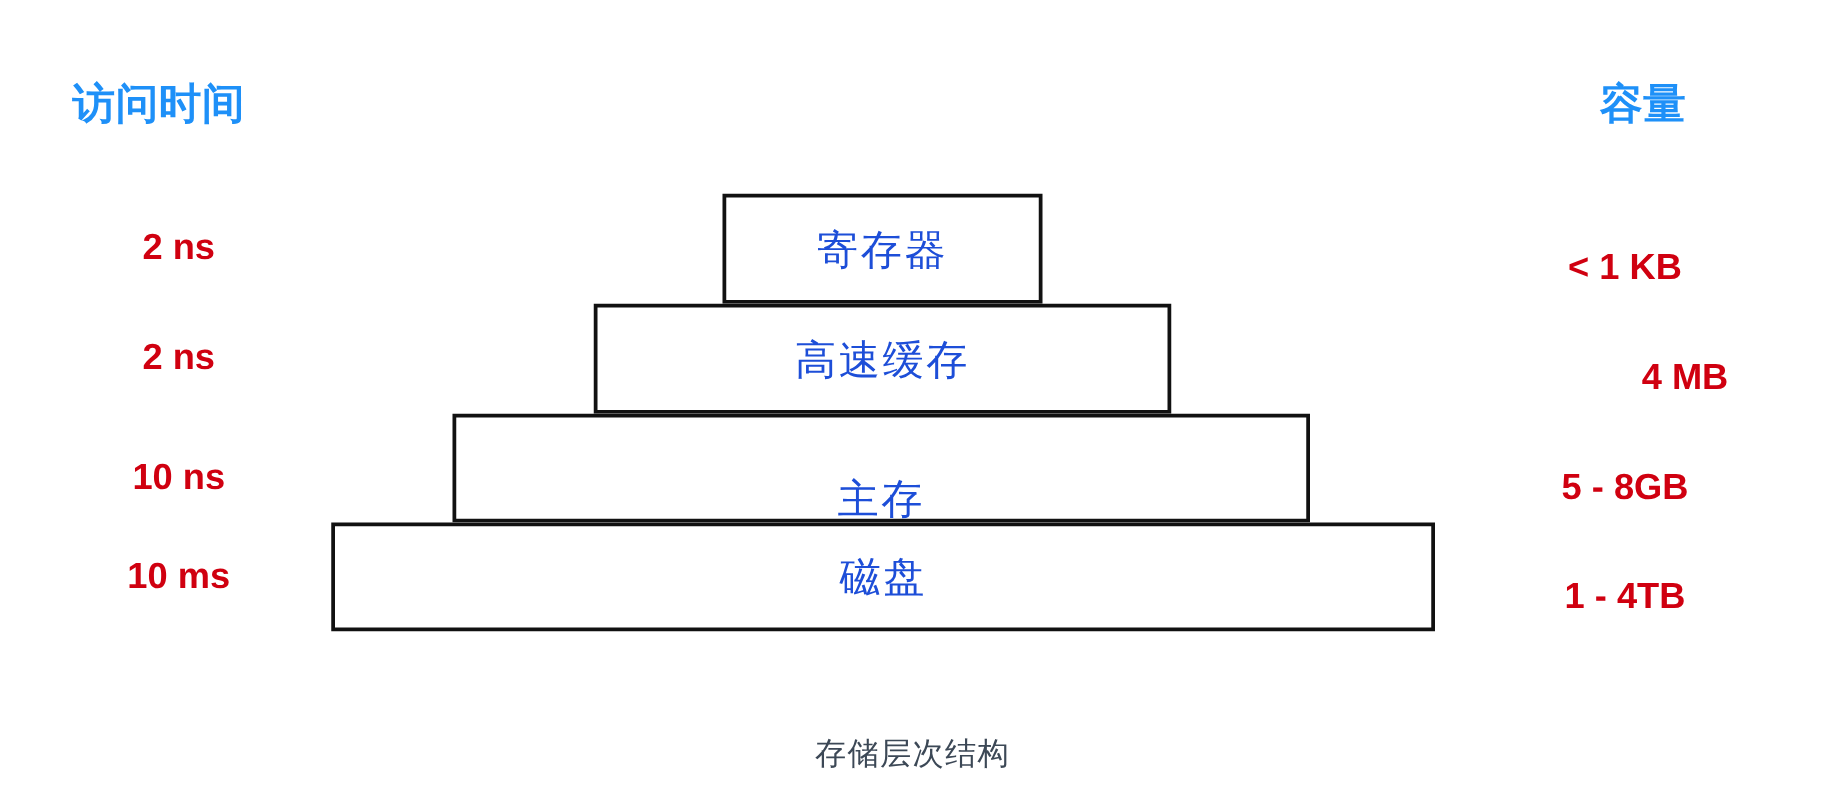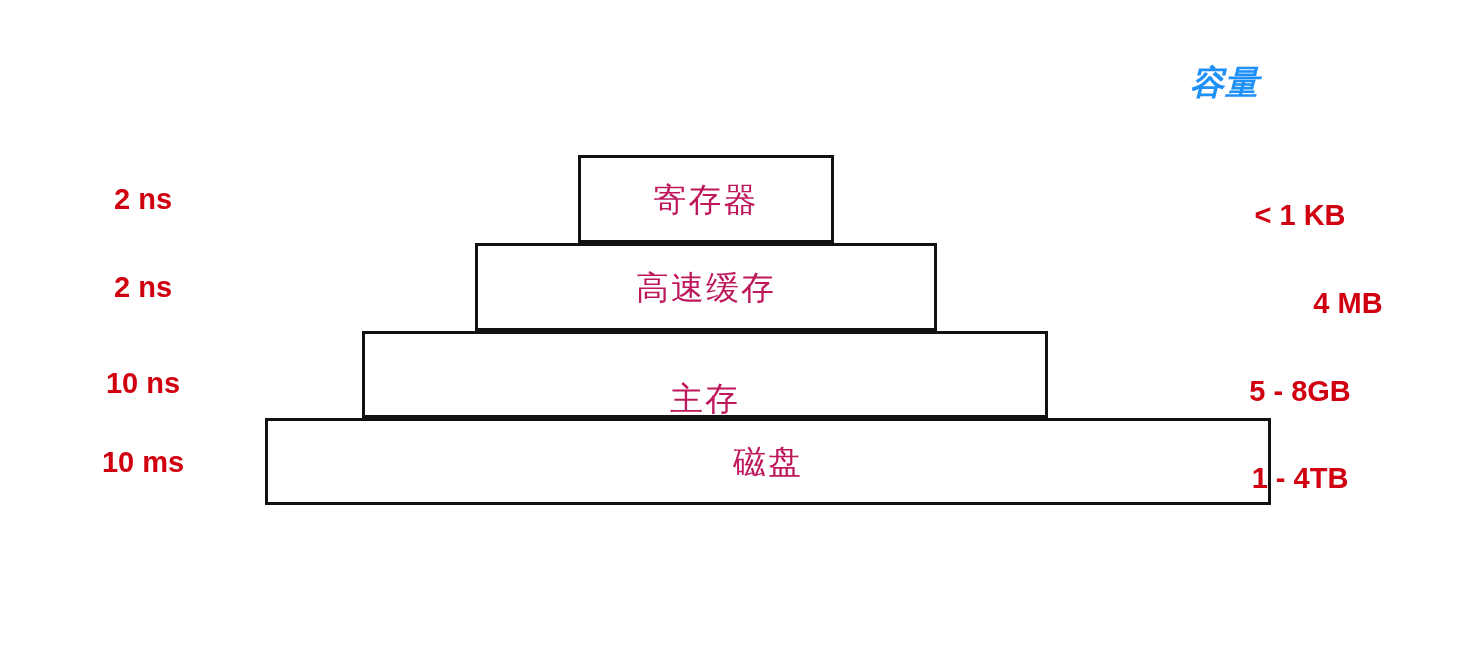--- a/index.html
+++ b/index.html
@@ -22,21 +22,21 @@
   
   .col-header {
     position: absolute;
     font-size: 34px;
     font-weight: 700;
     color: #1e90f8;
     white-space: nowrap;
     letter-spacing: 0.5px;
   }
   #header-access-time { left: 58px;  top: 60px; }
-  #header-capacity    { left: 1190px; top: 60px; font-style: italic; }
+  #header-capacity    { left: 1280px; top: 60px; }
 
   
   .side-label {
     position: absolute;
     font-size: 29px;
     font-weight: 700;
     color: #d00010;
     white-space: nowrap;
     line-height: 1;
   }
@@ -49,21 +49,21 @@
     box-sizing: border-box;
     background: #ffffff;
     border: 3px solid #111111;
     display: flex;
     align-items: center;
     justify-content: center;
   }
   .tier-label {
     font-size: 33px;
     font-weight: 400;
-    color: #be185d;
+    color: #1d4ed8;
     letter-spacing: 2px;
     line-height: 1;
     white-space: nowrap;
   }
 
   
   #caption {
     position: absolute;
     left: 0;
     right: 0;
@@ -73,38 +73,40 @@
     font-weight: 400;
     color: #3c4856;
     letter-spacing: 1px;
   }
 </style>
 </head>
 <body>
 
 <div id="canvas">
 
+  <div id="header-access-time" class="col-header">访问时间</div>
 
   <div id="header-capacity" class="col-header">容量</div>
 
   <div id="levels-layer">
       <div class="tier" style="left: 578px; top: 155px; width: 256px; height: 88px;">
         <span class="tier-label">寄存器</span>
       </div>
       <div class="tier" style="left: 475px; top: 243px; width: 462px; height: 88px;">
         <span class="tier-label">高速缓存</span>
       </div>
       <div class="tier" style="left: 362px; top: 331px; width: 686px; height: 87px; align-items: flex-end;">
         <span class="tier-label">主存</span>
       </div>
-      <div class="tier" style="left: 265px; top: 418px; width: 1006px; height: 87px;">
+      <div class="tier" style="left: 265px; top: 418px; width: 883px; height: 87px;">
         <span class="tier-label">磁盘</span>
       </div>
     </div>
 
+  <div id="caption">存储层次结构</div>
 
 <div class="side-label left" style="left: 143px; top: 199px;">2 ns</div>
     <div class="side-label right" style="left: 1300px; top: 215px;">&lt; 1 KB</div>
     <div class="side-label left" style="left: 143px; top: 287px;">2 ns</div>
     <div class="side-label right" style="left: 1300px; top: 303px; margin-left: 48px;">4 MB</div>
     <div class="side-label left" style="left: 143px; top: 383px;">10 ns</div>
     <div class="side-label right" style="left: 1300px; top: 390.5px;">5 - 8GB</div>
     <div class="side-label left" style="left: 143px; top: 461.5px;">10 ms</div>
     <div class="side-label right" style="left: 1300px; top: 477.5px;">1 - 4TB</div>
   </div>

